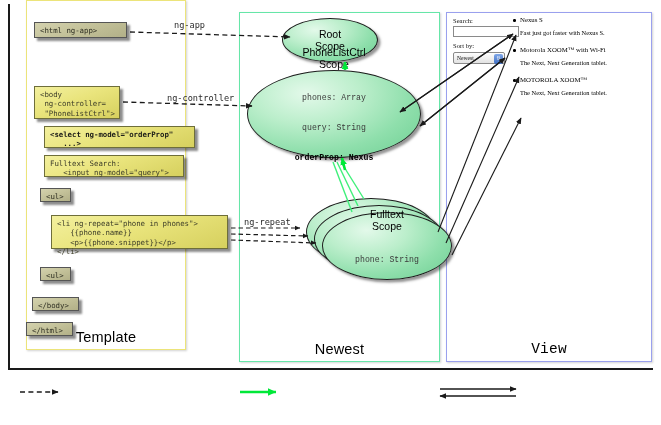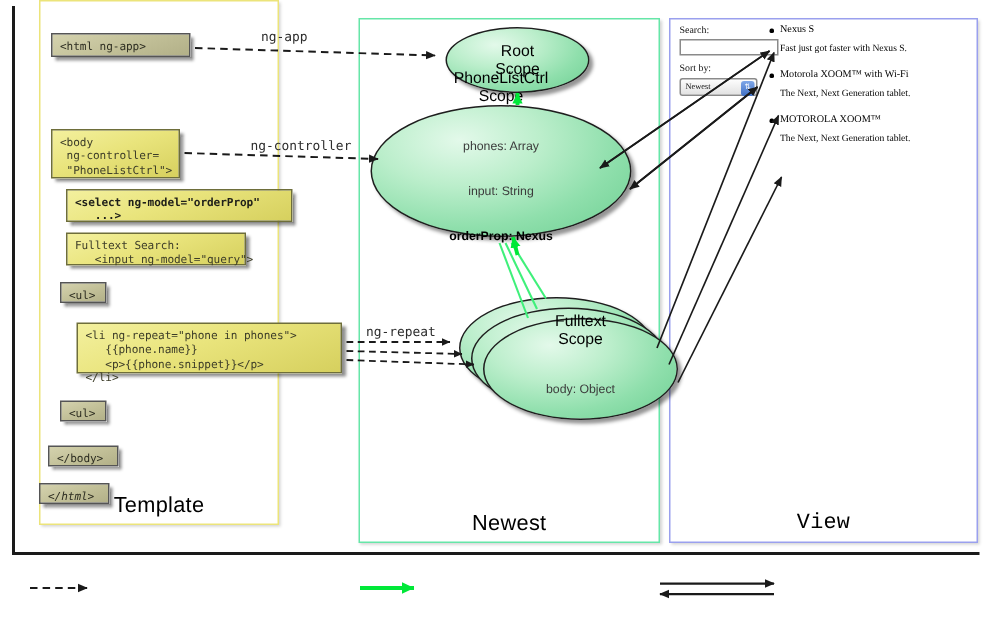--- a/index.html
+++ b/index.html
@@ -76,26 +76,26 @@
   .codebox.grey {
     border: 1.2px solid #555;
     background: linear-gradient(160deg, #d4d2ae 0%, #c3c199 50%, #b2b088 100%);
     color: #2e2e22;
   }
   .codebox.bold { font-weight: bold; color: #20201a; }
 
   #cb-html      { left: 34px;  top: 22px;  width: 93px;  height: 16px; }
   #cb-body      { left: 34px;  top: 86px;  width: 86px;  height: 33px; }
   #cb-select    { left: 44px;  top: 126px; width: 151px; height: 22px; }
-  #cb-fulltext  { left: 44px;  top: 155px; width: 120px; height: 22px; }
+  #cb-fulltext  { left: 44px;  top: 155px; width: 140px; height: 22px; }
   #cb-ul1       { left: 40px;  top: 188px; width: 31px;  height: 14px; }
   #cb-li        { left: 51px;  top: 215px; width: 177px; height: 34px; }
   #cb-ul2       { left: 40px;  top: 267px; width: 31px;  height: 14px; }
   #cb-bodyend   { left: 32px;  top: 297px; width: 47px;  height: 14px; }
-  #cb-htmlend   { left: 26px;  top: 322px; width: 47px;  height: 14px; font-style: italic; }
+  #cb-htmlend   { left: 26px;  top: 322px; width: 47px;  height: 14px; }
 
   
   .scope {
     position: absolute;
     border-radius: 50%;
     border: 1.4px solid #1e1e1e;
     background: radial-gradient(ellipse at 34% 26%, #e3f9ea 0%, #bbeecb 34%, #8fdfac 65%, #6cce91 100%);
     box-shadow: 2.5px 2.5px 2.5px rgba(0,0,0,0.42);
     display: flex;
     flex-direction: column;
@@ -103,30 +103,30 @@
     justify-content: center;
     text-align: center;
   }
   .scope-title {
     font-family: "Liberation Sans", sans-serif;
     font-size: 10.5px;
     line-height: 12px;
     color: #000;
   }
   .scope-props {
-    font-family: Liberation Sans, sans-serif;
+    font-family: Liberation Mono, monospace;
     font-size: 8.2px;
     line-height: 10px;
     color: #3b3b3b;
     margin-top: 3px;
     white-space: pre;
   }
   .scope-props .b { font-weight: bold; color: #000; }
 
-  #scope-root   { left: 297px; top: 18px;  width: 94px;  height: 42px; }
+  #scope-root   { left: 282px; top: 18px;  width: 94px;  height: 42px; }
   #scope-ctrl   { left: 247px; top: 70px;  width: 172px; height: 86px; }
 
   #scope-rep-3  { left: 306px; top: 198px; width: 128px; height: 66px; z-index: 1; }
   #scope-rep-2  { left: 314px; top: 205px; width: 128px; height: 66px; z-index: 2; }
   #scope-rep-1  { left: 322px; top: 212px; width: 128px; height: 66px; z-index: 3; }
   #scope-rep-3 .scope-title, #scope-rep-3 .scope-props,
   #scope-rep-2 .scope-title, #scope-rep-2 .scope-props { visibility: hidden; }
 
   
   #view-inner {
@@ -266,38 +266,38 @@
   <div class="scope" id="scope-root">
     <div class="scope-title">Root</div>
     <div class="scope-title">Scope</div>
   </div>
 
   <div class="scope" id="scope-ctrl">
     <div class="scope-title">PhoneListCtrl</div>
     <div class="scope-title">Scope</div>
     <div class="scope-props">
       <div>phones: Array</div>
-      <div>input: String</div>
+      <div>query: String</div>
       <div class="b">orderProp: Nexus</div>
     </div>
   </div>
 
   <div class="scope" id="scope-rep-3">
     <div class="scope-title">Repeater</div>
     <div class="scope-props">phone: Object</div>
   </div>
   <div class="scope" id="scope-rep-2">
     <div class="scope-title">Repeater</div>
     <div class="scope-props">phone: Object</div>
   </div>
   <div class="scope" id="scope-rep-1">
     <div class="scope-title">Fulltext</div>
     <div class="scope-title">Scope</div>
     <div class="scope-props">
-      <div>body: Object</div>
+      <div>phone: String</div>
     </div>
   </div>
 
   <div id="view-inner">
     <div class="view-label" id="lbl-search">Search:</div>
     <input id="view-search-input" type="text" placeholder="" style="">
     <div class="view-label" id="lbl-sortby">Sort by:</div>
     <div id="view-sort-select">
       <span id="view-sort-value">Newest</span>
       <span id="view-sort-arrow">⇅</span>

